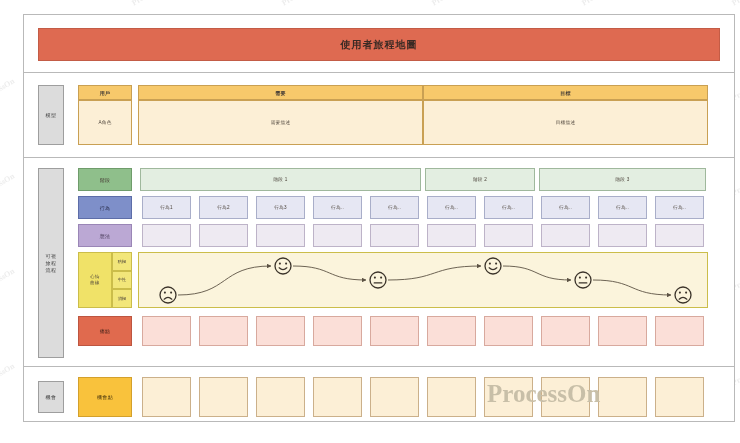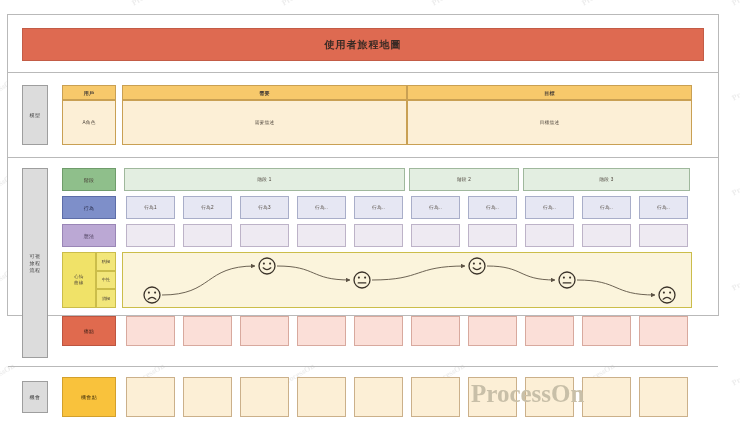--- a/index.html
+++ b/index.html
@@ -22,24 +22,24 @@
     font-size: 8px;
     font-weight: bold;
     font-family: "Liberation Serif", serif;
     transform: rotate(-30deg);
     white-space: nowrap;
     pointer-events: none;
     user-select: none;
   }
   .frame {
     position: absolute;
-    left: 7px;
+    left: 23px;
     top: 14px;
     width: 712px;
-    height: 302px;
+    height: 408px;
     border: 1px solid #b9b9b9;
     box-sizing: border-box;
     background: #ffffff;
   }
   .band {
     position: absolute;
     left: 0;
     box-sizing: border-box;
     border-bottom: 1px solid #b9b9b9;
     width: 100%;

